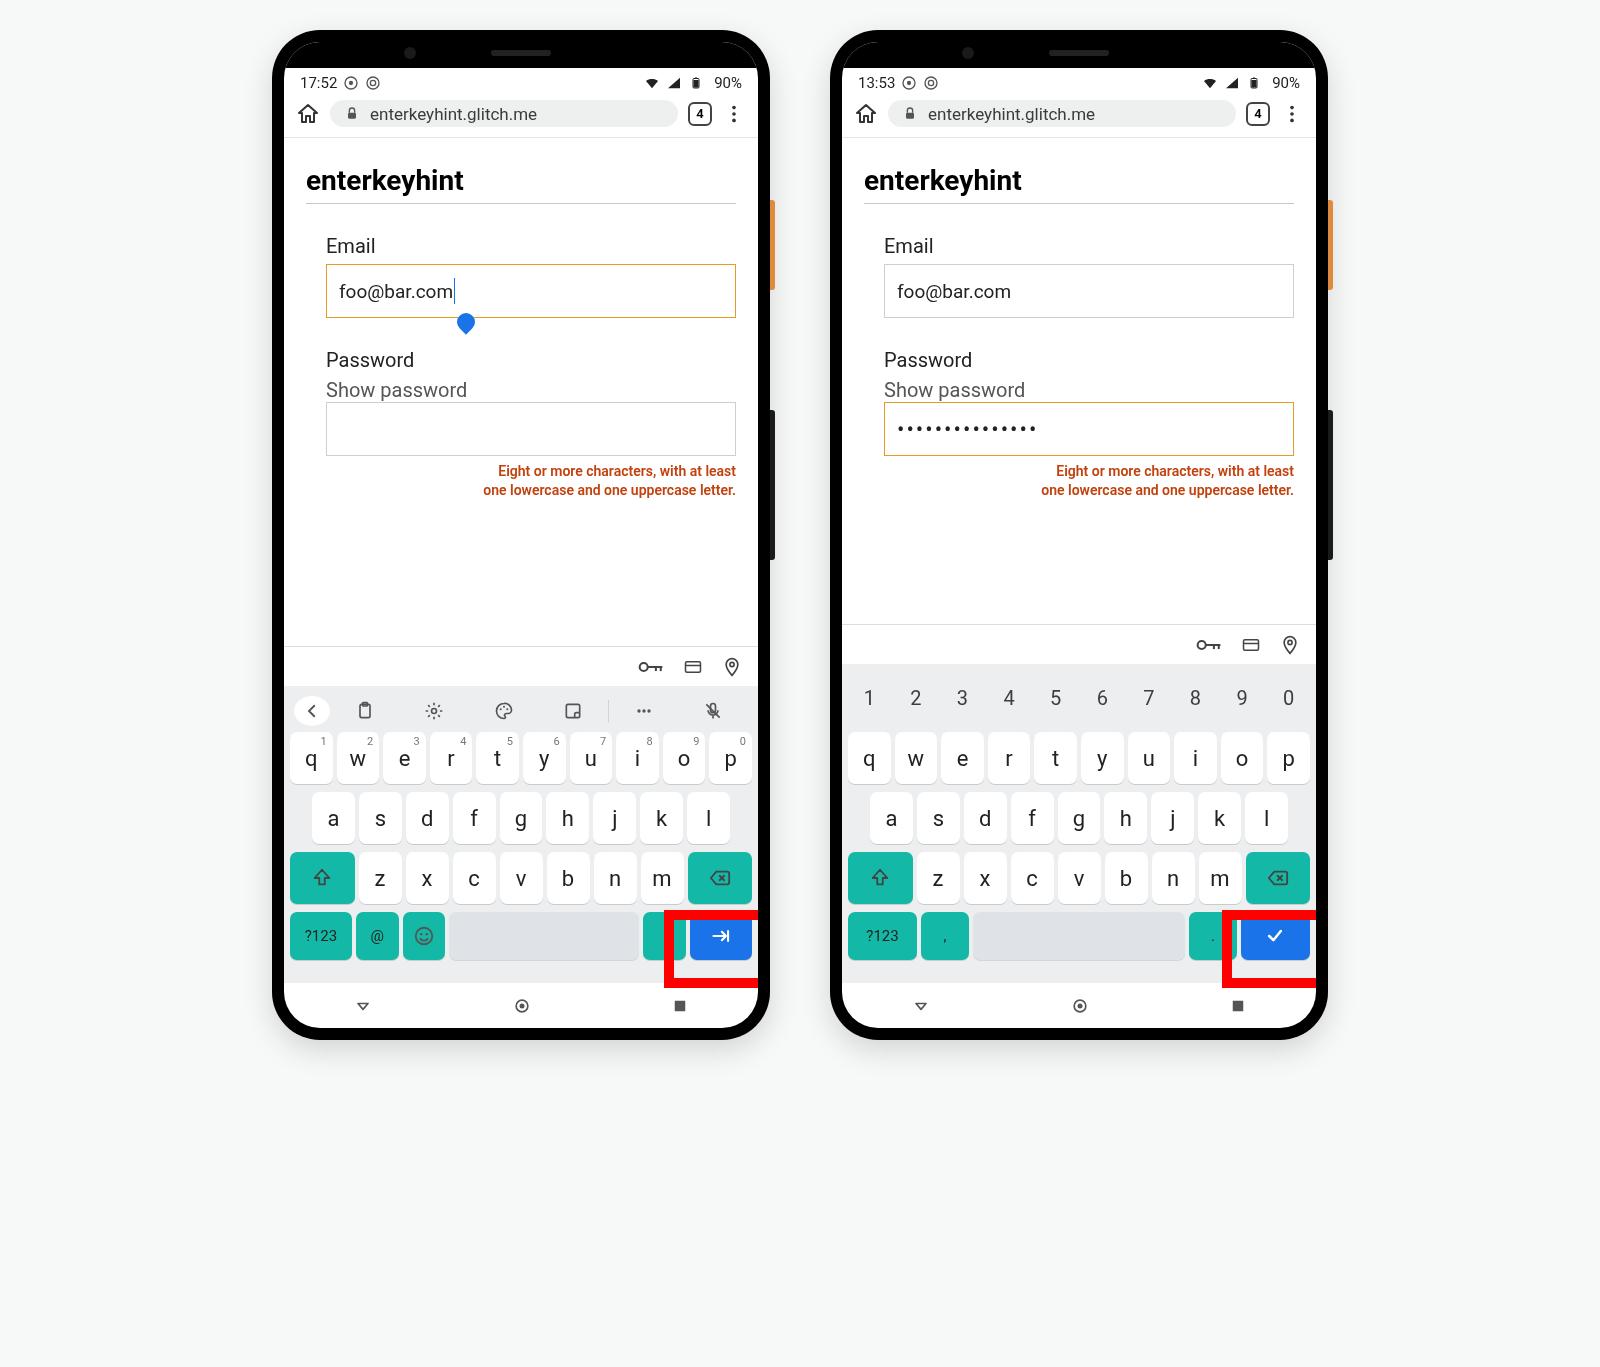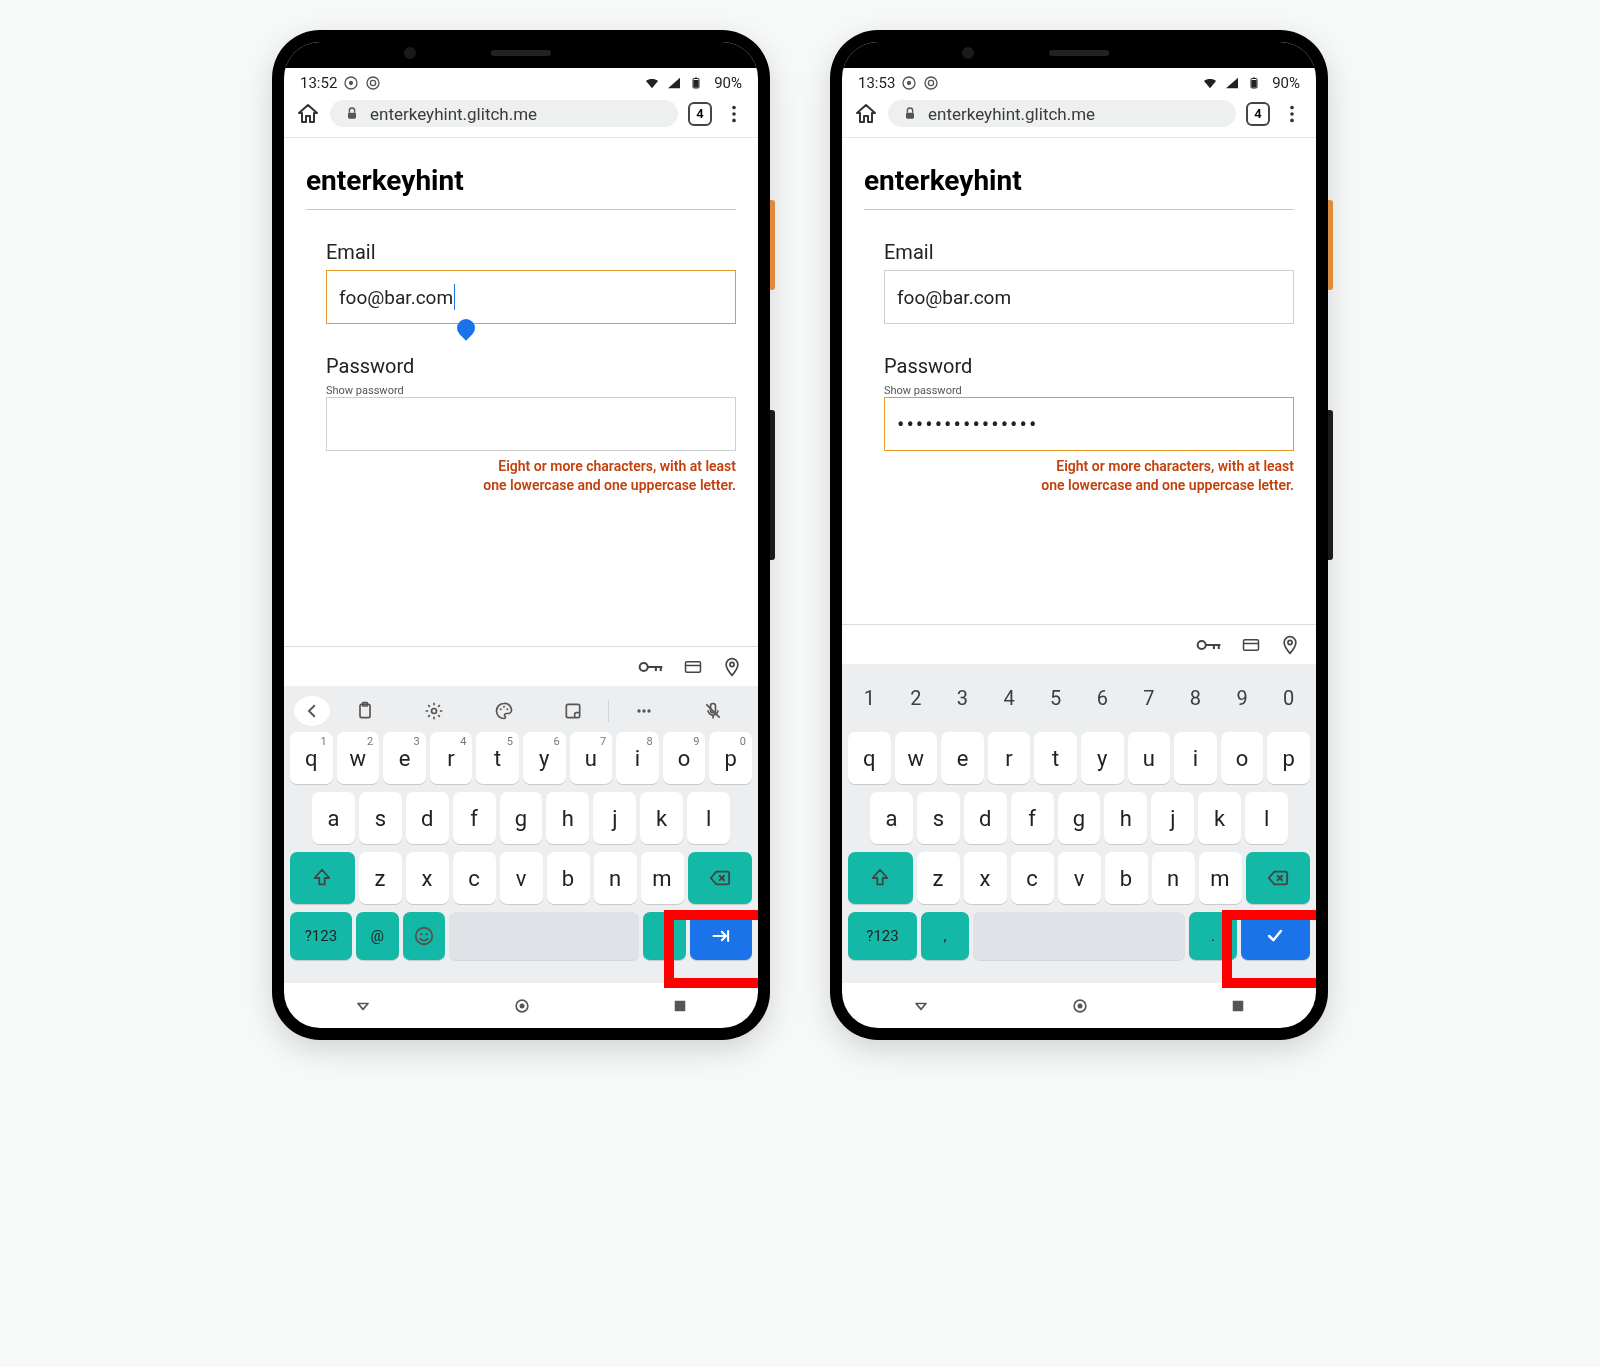--- a/index.html
+++ b/index.html
@@ -47,25 +47,25 @@
 
   
   .omnibar { display:flex; align-items:center; gap:10px; padding:6px 12px 10px 12px; border-bottom:1px solid #e3e3e3; }
   .home-icon { width:24px; height:24px; }
   .urlpill { flex:1; background:#eef0f0; border-radius:22px; height:27px; display:flex; align-items:center; padding:0 14px; gap:10px; color:#3b3b3b; font-size:17px; }
   .tabcount { border:2px solid #444; border-radius:6px; width:24px; height:24px; display:flex; align-items:center; justify-content:center; font-size:13px; font-weight:600; }
   .kebab { width:24px; height:24px; display:flex; align-items:center; justify-content:center; }
 
   
   .page { padding: 26px 22px 0 22px; flex:1; overflow:hidden; }
-  .h1 { font-size:28px; font-weight:700; margin:0 0 6px 0; border-bottom:1px solid #c9c9c9; padding-bottom:12px; }
+  .h1 { font-size:28px; font-weight:700; margin:0 0 6px 0; border-bottom:1px solid #c9c9c9; padding-bottom:6px; }
   .fg { margin-top:30px;margin-left:20px; }
   .lblrow { display:flex; justify-content:space-between; align-items:baseline;flex-direction:column; }
   .lbl { font-size:20px; color:#222; margin-bottom:6px; }
-  .showpw { font-size:11px; color:#555; }
+  .showpw { font-size:20px; color:#555; }
   .field { width:100%; height:54px; border:1px solid #bdbdbd; background:#fff; padding:8px 12px; font-size:19px; color:#222; position:relative; display:flex; align-items:center; }
   .field.focused { border:1px solid #e59a2a; }
   .field.gray { border:1px solid #cfcfcf; }
   .caret { display:inline-block; width:1px; height:26px; background:#1a73e8; margin-left:1px; }
   .caret-handle { position:absolute; width:18px; height:18px; background:#1a73e8; border-radius:50% 50% 50% 0; transform: rotate(-45deg); top:48px; }
   .hint { font-size:14px; font-weight:600; color:#c2410c; line-height:1.35; margin-top:6px;text-align:right; }
   .dots { letter-spacing:2px; font-size:22px; }
 
   
   .suggest { background:#fff; border-top:1px solid #ddd; height:40px; display:flex; justify-content:flex-end; align-items:center; gap:18px; padding:0 16px; }
@@ -102,21 +102,21 @@
     <div class="side-btn right-power"></div>
     <div class="side-btn right-vol"></div>
     <div class="screen">
       <div class="topbar">
           <div class="speaker"></div>
           <div class="camera"></div>
         </div>
 
       <div class="statusbar">
         <div class="sb-left">
-          <span>13:52</span>
+          <span>17:52</span>
           <span class="ico">
               <svg viewBox="0 0 24 24" width="16" height="16">
                 <circle cx="12" cy="12" r="9" fill="none" stroke="#555" stroke-width="2"></circle>
                 <circle cx="12" cy="12" r="3.2" fill="#555"></circle>
               </svg>
             </span>
           <span class="ico">
               <svg viewBox="0 0 24 24" width="16" height="16">
                 <circle cx="12" cy="12" r="9" fill="none" stroke="#555" stroke-width="2"></circle>
                 <circle cx="12" cy="12" r="4" fill="none" stroke="#555" stroke-width="2"></circle>

